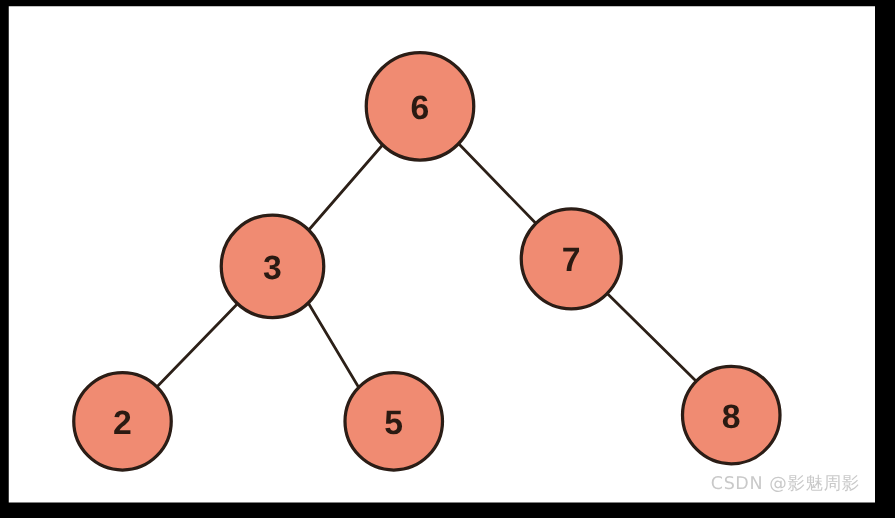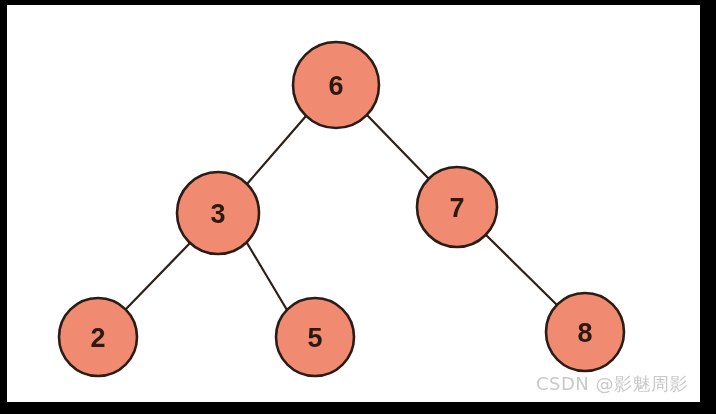--- a/index.html
+++ b/index.html
@@ -55,21 +55,21 @@
     fill: #2a1a12;
     text-anchor: middle;
     dominant-baseline: central;
     user-select: none;
   }
   #watermark {
     position: absolute;
     right: 12px;
     bottom: 6px;
     font-family: "DejaVu Sans", sans-serif;
-    font-size: 18px;
+    font-size: 14px;
     color: #c9c9c9;
     letter-spacing: 0.5px;
     white-space: nowrap;
     margin-left: 44px;
   }
 </style>
 </head>
 <body>
 
 <div id="frame">

